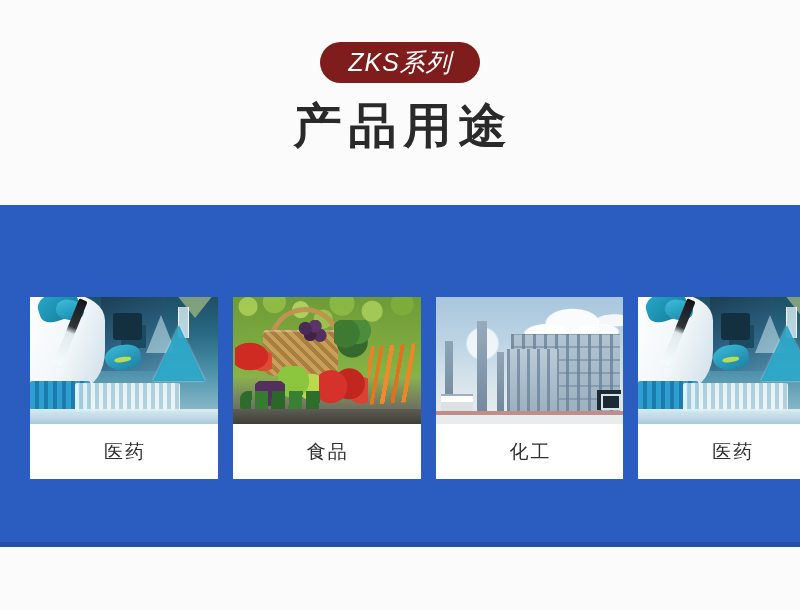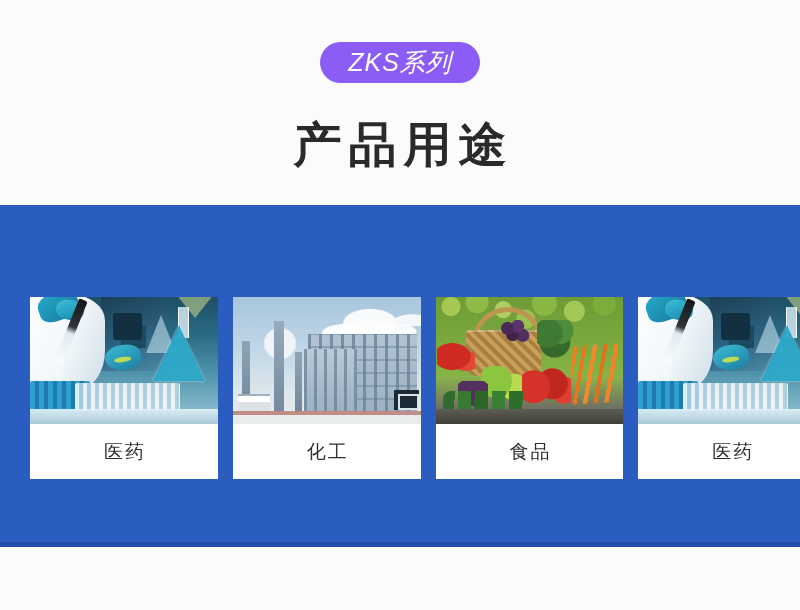--- a/index.html
+++ b/index.html
@@ -27,32 +27,32 @@
     padding-top: 42px;
   }
 
   .badge {
     display: inline-flex;
     align-items: center;
     justify-content: center;
     height: 41px;
     padding: 0 28px;
     border-radius: 21px;
-    background: #8b5cf6;
+    background: #7f1d1d;
     color: #ffffff;
     font-size: 25px;
     font-style: italic;
     font-weight: 500;
     letter-spacing: 1px;
     line-height: 41px;
     white-space: nowrap;
   }
 
   .page-title {
-    margin-top: 38px;
+    margin-top: 19px;
     font-size: 48px;
     font-weight: bold;
     color: #2a2a2a;
     letter-spacing: 7px;
     text-indent: 7px;
     line-height: 1;
     white-space: nowrap;
   }
 
   
@@ -417,51 +417,51 @@
         <div class="lab-flask-neck"></div>
         <div class="lab-flask"></div>
         <div class="lab-rack"></div>
         <div class="lab-plate"></div>
         <div class="lab-bench"></div>
       </div>
       <div class="card-label">医药</div>
     </div>
 
     <div class="card">
-      <div class="card-photo photo-chem">
-        <div class="sky-clouds"></div>
-        <div class="steam"></div>
-        <div class="plant-block"></div>
-        <div class="plant-block-2"></div>
-        <div class="tower-tall-1"></div>
-        <div class="tower-tall-2"></div>
-        <div class="tower-tall-3"></div>
-        <div class="shed"></div>
-        <div class="sign"></div>
-        <div class="ground"></div>
-      </div>
-      <div class="card-label">化工</div>
-    </div>
-
-    <div class="card">
       <div class="card-photo photo-food">
         <div class="foliage"></div>
         <div class="basket-handle"></div>
         <div class="basket"></div>
         <div class="grapes"></div>
         <div class="broccoli"></div>
         <div class="carrots"></div>
         <div class="peppers"></div>
         <div class="apples"></div>
         <div class="tomatoes"></div>
         <div class="eggplant"></div>
         <div class="cucumbers"></div>
         <div class="table"></div>
       </div>
       <div class="card-label">食品</div>
+    </div>
+
+    <div class="card">
+      <div class="card-photo photo-chem">
+        <div class="sky-clouds"></div>
+        <div class="steam"></div>
+        <div class="plant-block"></div>
+        <div class="plant-block-2"></div>
+        <div class="tower-tall-1"></div>
+        <div class="tower-tall-2"></div>
+        <div class="tower-tall-3"></div>
+        <div class="shed"></div>
+        <div class="sign"></div>
+        <div class="ground"></div>
+      </div>
+      <div class="card-label">化工</div>
     </div>
 
     <div class="card">
       <div class="card-photo photo-lab">
         <div class="lab-dark-panel"></div>
         <div class="lab-coat"></div>
         <div class="lab-glove-a"></div>
         <div class="lab-glove-b"></div>
         <div class="lab-pipette"></div>
         <div class="lab-hand"></div>

